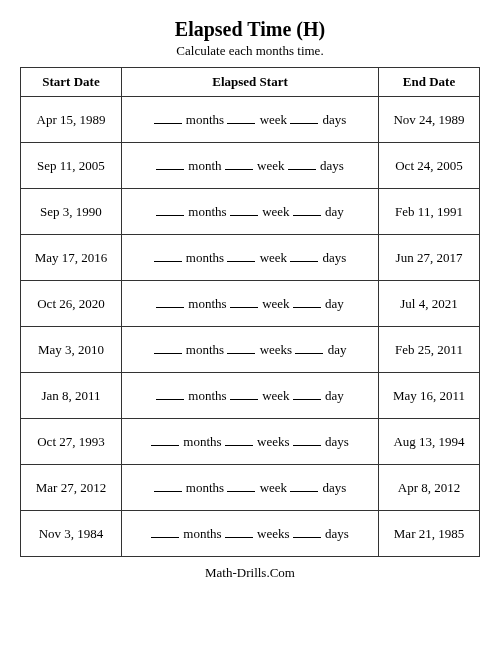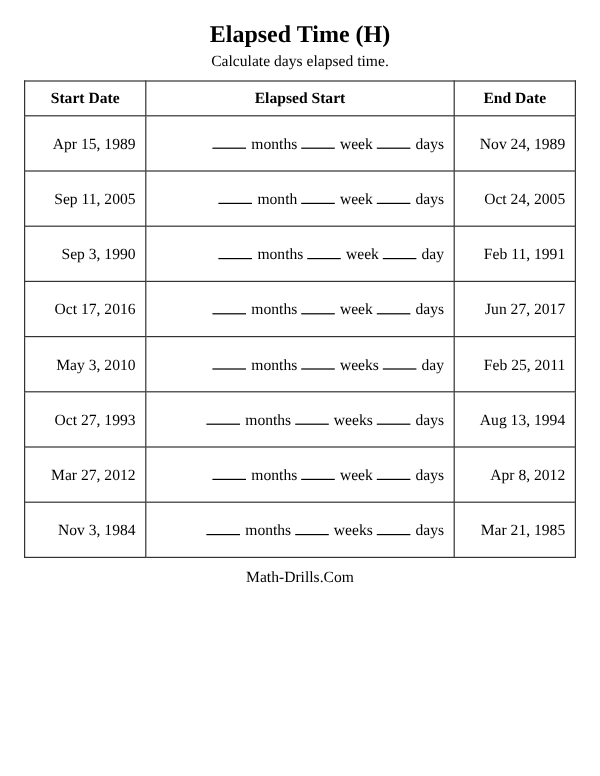--- a/index.html
+++ b/index.html
@@ -45,21 +45,20 @@
       text-align: center;
       vertical-align: middle;
     }
     th {
       font-weight: bold;
       font-size: 13px;
       background: #fff;
     }
     td {
       font-size: 13px;
-      text-align: right;
     }
     .col-start {
       width: 22%;
     }
     .col-elapsed {
       width: 56%;
     }
     .col-end {
       width: 22%;
     }
@@ -77,21 +76,21 @@
       width: 28px;
       border-bottom: 1px solid #000;
       margin-right: 1px;
     }
   </style>
 </head>
 <body>
 
 <div class="page">
   <div class="title">Elapsed Time (H)</div>
-  <div class="subtitle">Calculate days elapsed time.</div>
+  <div class="subtitle">Calculate each months time.</div>
 
   <table>
     <thead>
       <tr>
         <th class="col-start">Start Date</th>
         <th class="col-elapsed">Elapsed Start</th>
         <th class="col-end">End Date</th>
       </tr>
     </thead>
     <tbody id="table-body">
@@ -104,28 +103,38 @@
           <td>Sep 11, 2005</td>
           <td><span class="blank"></span> <span>month</span> <span class="blank"></span> <span>week</span> <span class="blank"></span> <span>days</span></td>
           <td>Oct 24, 2005</td>
         </tr>
         <tr>
           <td>Sep 3, 1990</td>
           <td><span class="blank"></span> <span>months</span> <span class="blank"></span> <span>week</span> <span class="blank"></span> <span>day</span></td>
           <td>Feb 11, 1991</td>
         </tr>
         <tr>
-          <td>Oct 17, 2016</td>
+          <td>May 17, 2016</td>
           <td><span class="blank"></span> <span>months</span> <span class="blank"></span> <span>week</span> <span class="blank"></span> <span>days</span></td>
           <td>Jun 27, 2017</td>
+        </tr>
+        <tr>
+          <td>Oct 26, 2020</td>
+          <td><span class="blank"></span> <span>months</span> <span class="blank"></span> <span>week</span> <span class="blank"></span> <span>day</span></td>
+          <td>Jul 4, 2021</td>
         </tr>
         <tr>
           <td>May 3, 2010</td>
           <td><span class="blank"></span> <span>months</span> <span class="blank"></span> <span>weeks</span> <span class="blank"></span> <span>day</span></td>
           <td>Feb 25, 2011</td>
+        </tr>
+        <tr>
+          <td>Jan 8, 2011</td>
+          <td><span class="blank"></span> <span>months</span> <span class="blank"></span> <span>week</span> <span class="blank"></span> <span>day</span></td>
+          <td>May 16, 2011</td>
         </tr>
         <tr>
           <td>Oct 27, 1993</td>
           <td><span class="blank"></span> <span>months</span> <span class="blank"></span> <span>weeks</span> <span class="blank"></span> <span>days</span></td>
           <td>Aug 13, 1994</td>
         </tr>
         <tr>
           <td>Mar 27, 2012</td>
           <td><span class="blank"></span> <span>months</span> <span class="blank"></span> <span>week</span> <span class="blank"></span> <span>days</span></td>
           <td>Apr 8, 2012</td>

